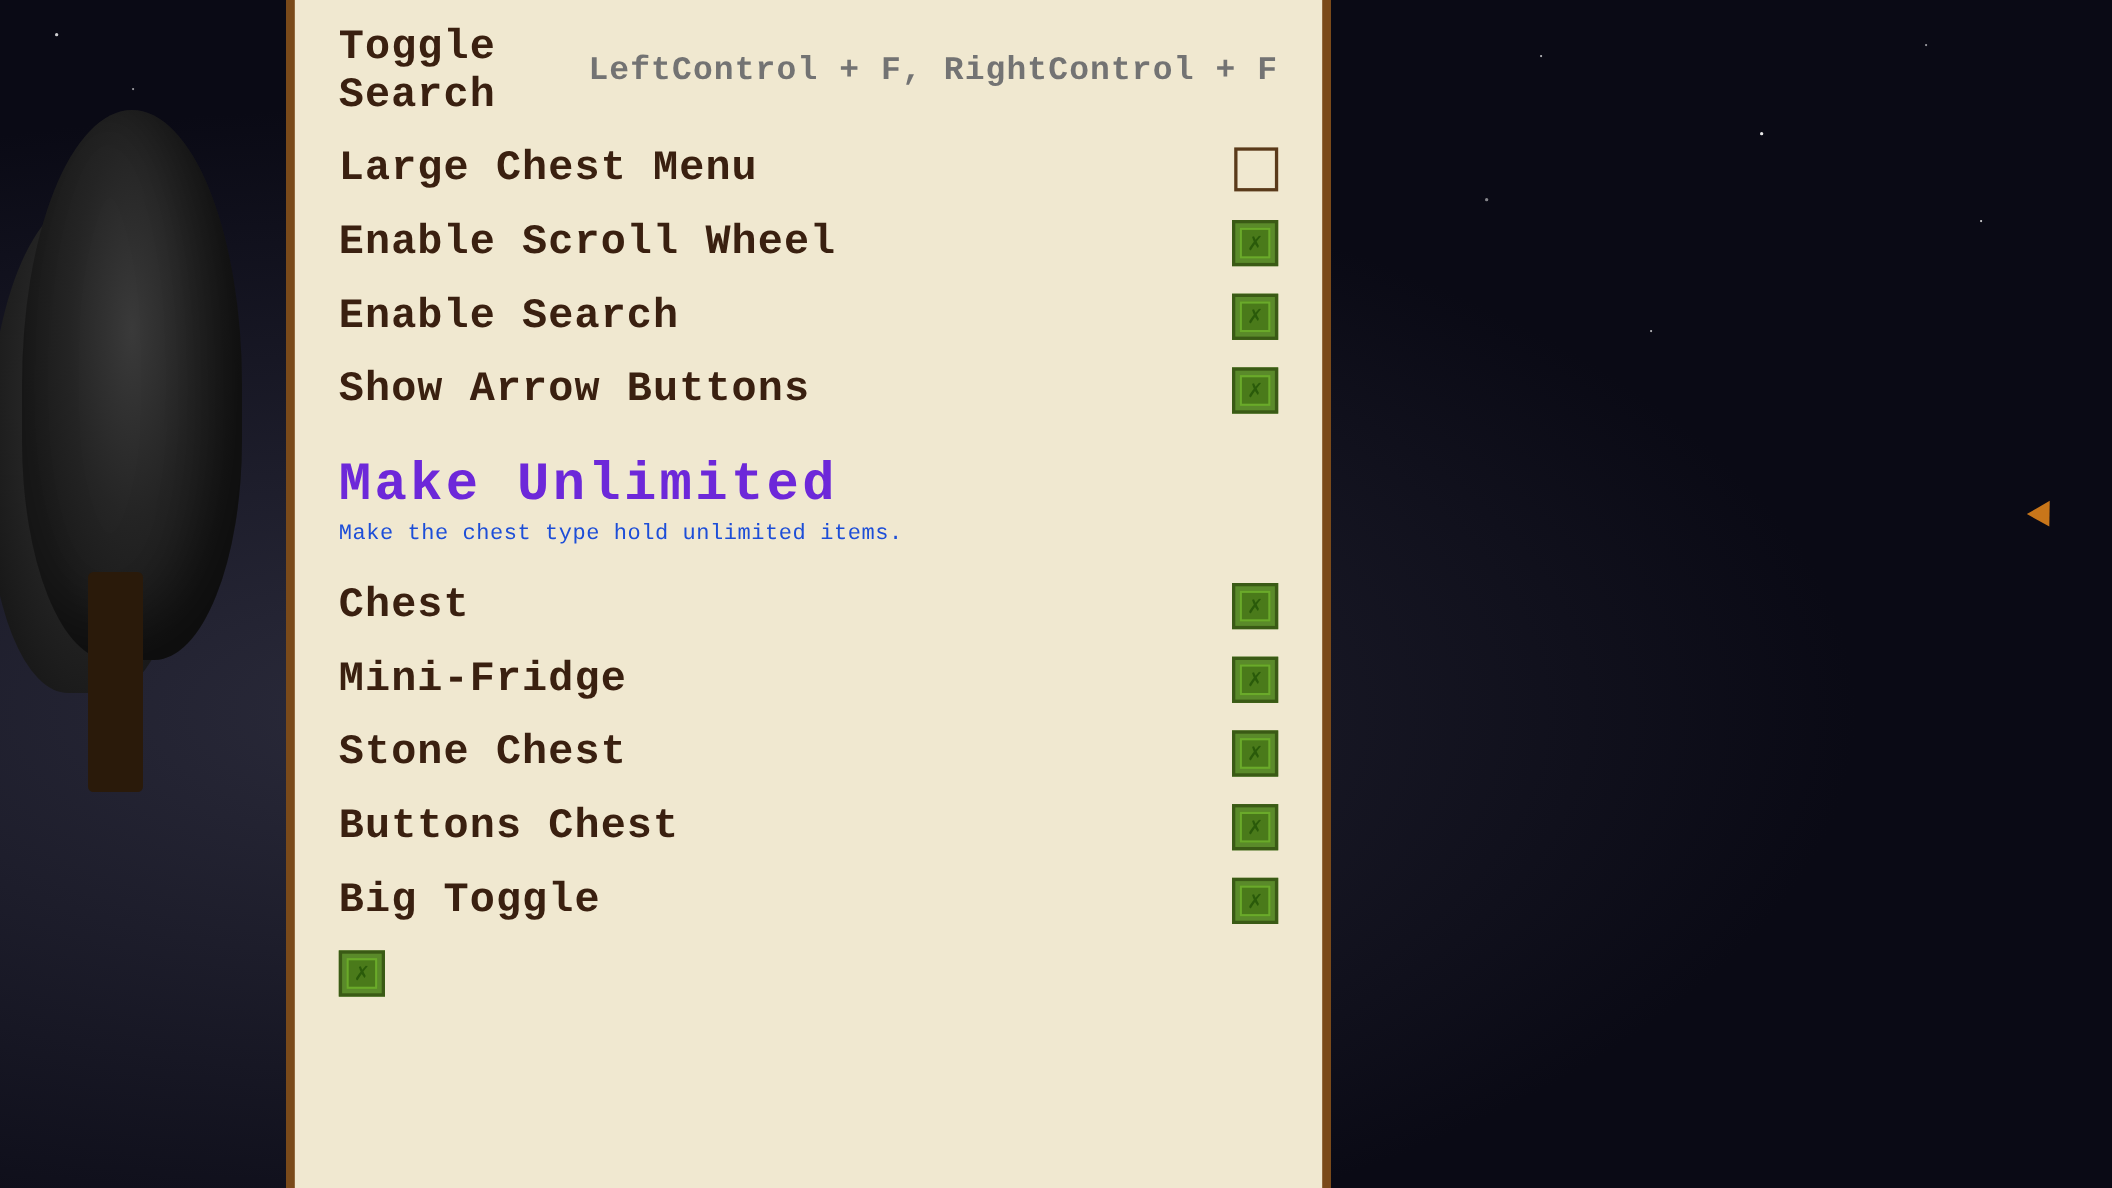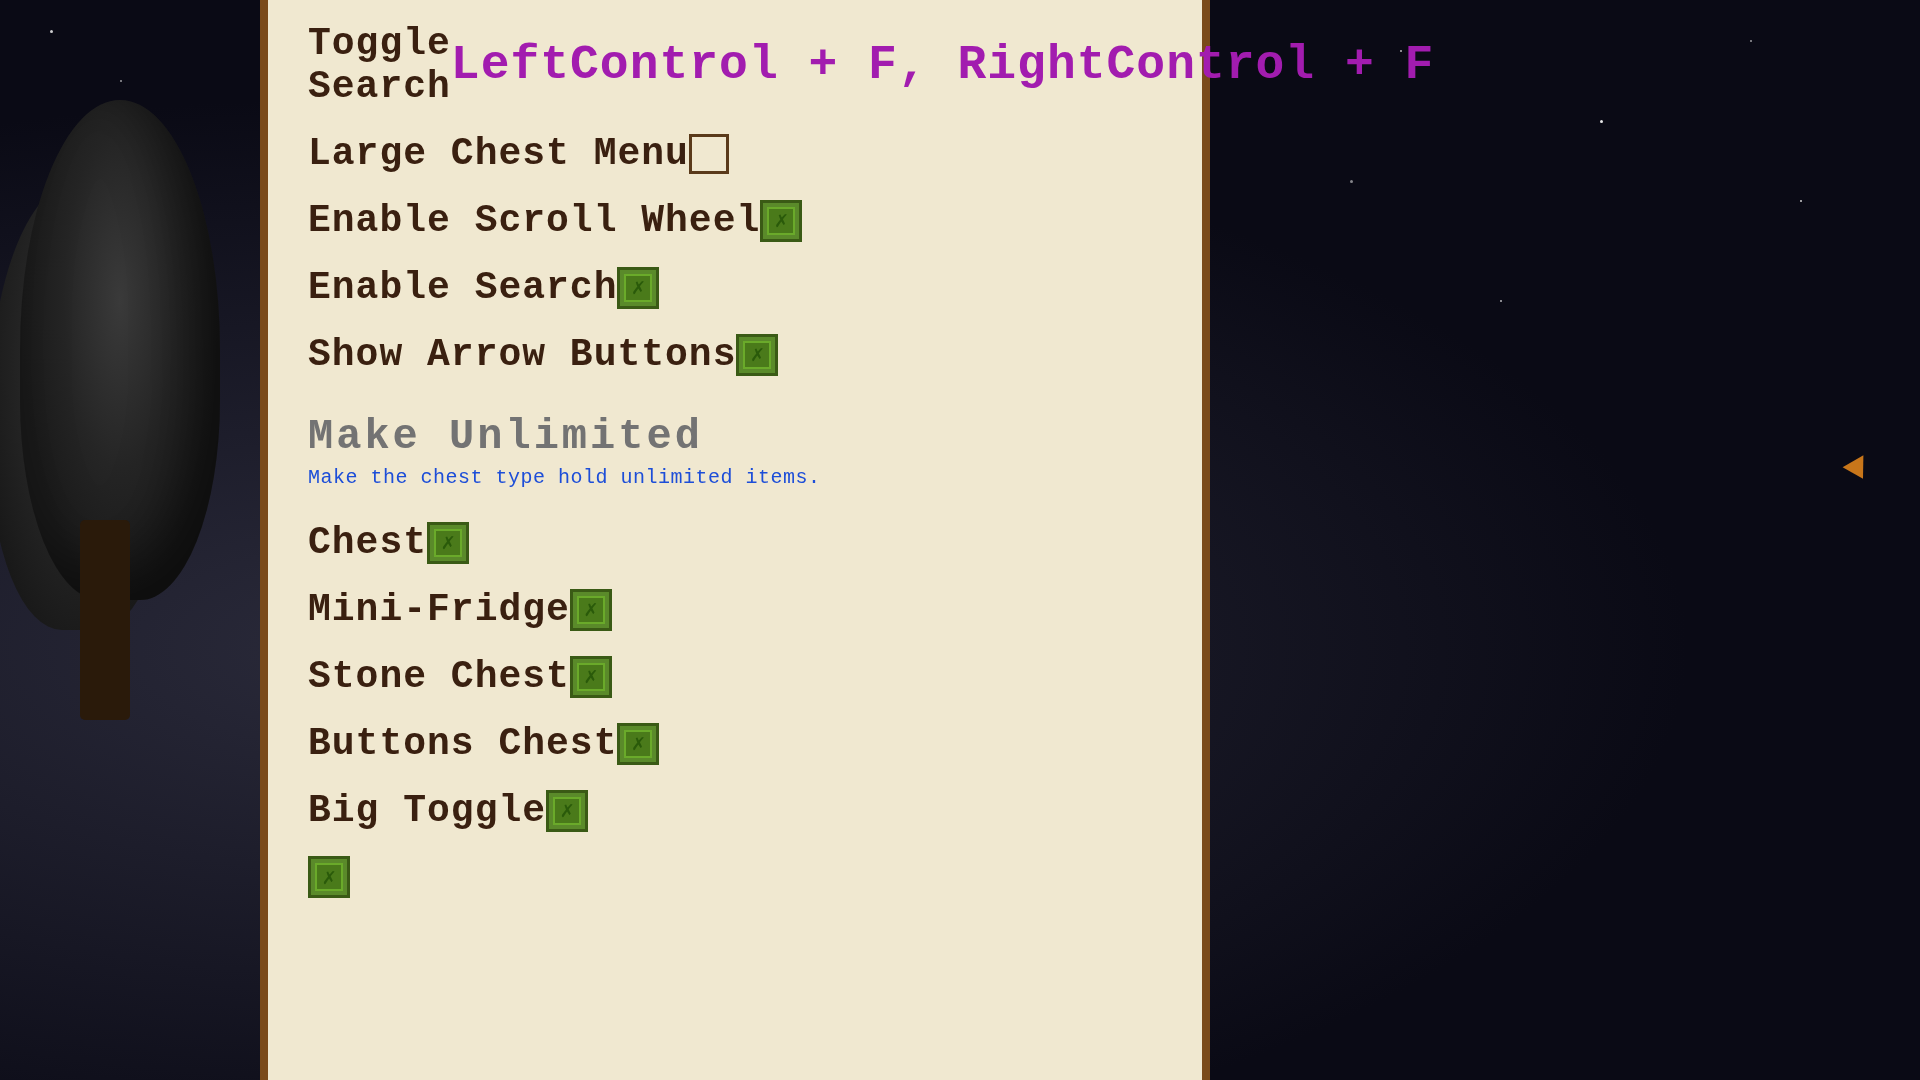--- a/index.html
+++ b/index.html
@@ -97,36 +97,37 @@
     }
 
     .settings-list {
       padding: 20px 40px;
       padding-top: 10px;
     }
 
     .setting-row {
       display: flex;
       align-items: center;
-      justify-content: flex-start;
+      justify-content: space-between;
       padding: 12px 0;
       border-bottom: none;
+      gap: 12px;
     }
 
     .setting-label {
       font-size: 38px;
       color: #3a2010;
       font-family: 'Courier New', monospace;
       font-weight: bold;
       letter-spacing: 1px;
     }
 
     .setting-label.keybind {
-      font-size: 48px;
-      color: #a21caf;
+      font-size: 30px;
+      color: #737373;
       text-align: right;
       flex-shrink: 0;
     }
 
     .checkbox-empty {
       width: 40px;
       height: 40px;
       border: 3px solid #5a3a1a;
       background: #f0e8d0;
       flex-shrink: 0;
@@ -155,22 +156,22 @@
     .checkbox-checked::after {
       content: '✗';
       position: absolute;
       color: #2a5a0a;
       font-size: 22px;
       font-weight: bold;
       z-index: 2;
     }
 
     .section-header {
-      font-size: 42px;
-      color: #737373;
+      font-size: 49px;
+      color: #6d28d9;
       font-family: 'Courier New', monospace;
       font-weight: bold;
       letter-spacing: 3px;
       padding: 15px 0 5px 0;
     }
 
     .section-desc {
       font-size: 20px;
       color: #1d4ed8;
       font-family: 'Courier New', monospace;

